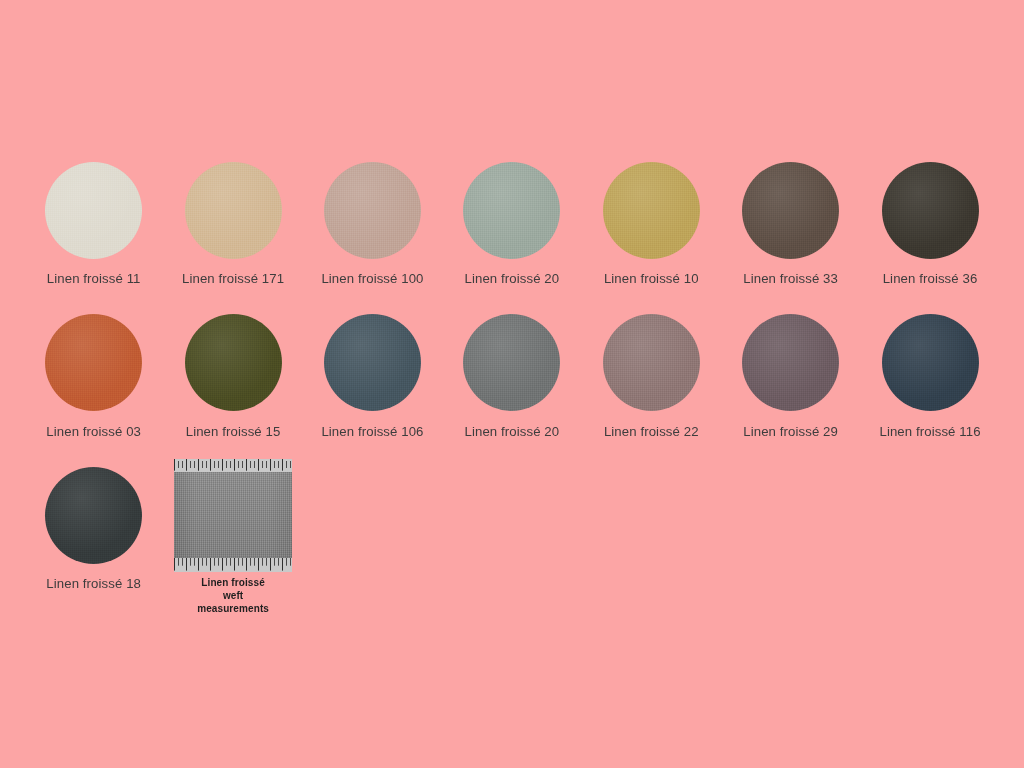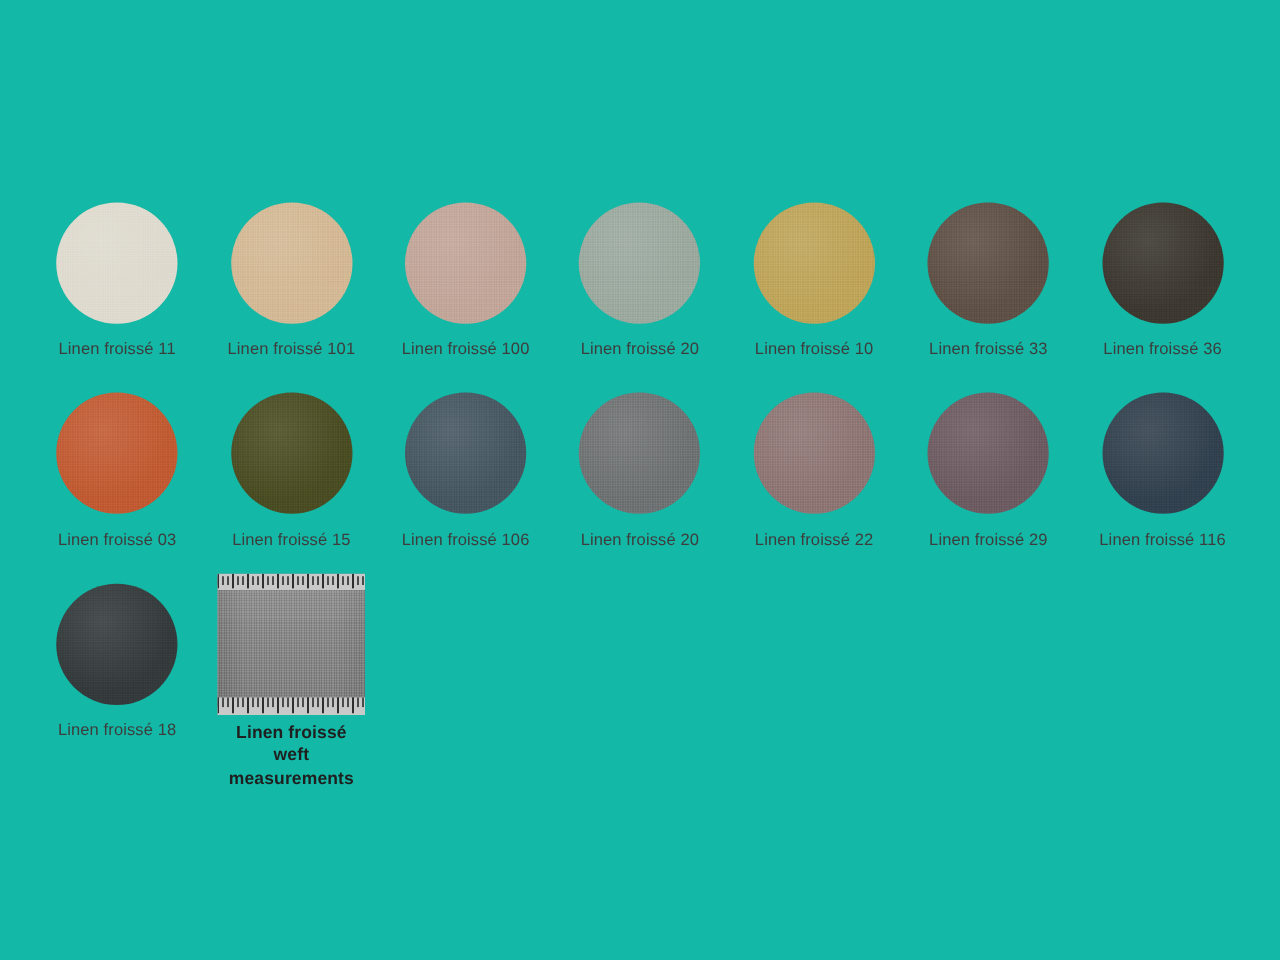--- a/index.html
+++ b/index.html
@@ -12,21 +12,21 @@
     height: 768px;
     background: #ffffff;
     font-family: "Liberation Sans", sans-serif;
     overflow: hidden;
   }
 
   .sheet {
     position: relative;
     width: 1024px;
     height: 768px;
-    background: #14b8a6;
+    background: #fca5a5;
   }
 
   .swatch-grid {
     position: absolute;
     left: 24px;
     top: 160px;
     width: 976px;
     display: grid;
     grid-template-columns: repeat(7, 139.4px);
     grid-auto-rows: auto;
@@ -172,21 +172,21 @@
       rgba(0,0,0,0) 1px, rgba(0,0,0,0) 12px
     );
     background-size: 100% 90%;
     background-repeat: no-repeat;
   }
   .ruler.top .ticks-major { background-position: 0 10%; }
   .ruler.bottom .ticks-major { background-position: 0 0%; }
 
   .measure-caption {
     margin-top: 11px;
-    font-size: 14px;
+    font-size: 10px;
     line-height: 1.3;
     font-weight: bold;
     color: #1f1f1f;
     text-align: center;
     letter-spacing: 0.1px;
   }
   .measure-caption span { display: block; }
 </style>
 </head>
 <body style="background: rgb(255, 255, 255);">
@@ -196,21 +196,21 @@
       <div class="swatch-cell">
         <div class="swatch-disc-wrap">
           <div class="swatch-disc" style="background: rgb(222, 218, 206);"></div>
         </div>
         <div class="swatch-label">Linen froissé 11</div>
       </div>
       <div class="swatch-cell">
         <div class="swatch-disc-wrap">
           <div class="swatch-disc" style="background: rgb(211, 184, 148);"></div>
         </div>
-        <div class="swatch-label">Linen froissé 101</div>
+        <div class="swatch-label">Linen froissé 171</div>
       </div>
       <div class="swatch-cell">
         <div class="swatch-disc-wrap">
           <div class="swatch-disc" style="background: rgb(192, 163, 150);"></div>
         </div>
         <div class="swatch-label">Linen froissé 100</div>
       </div>
       <div class="swatch-cell">
         <div class="swatch-disc-wrap">
           <div class="swatch-disc" style="background: rgb(154, 168, 158);"></div>

